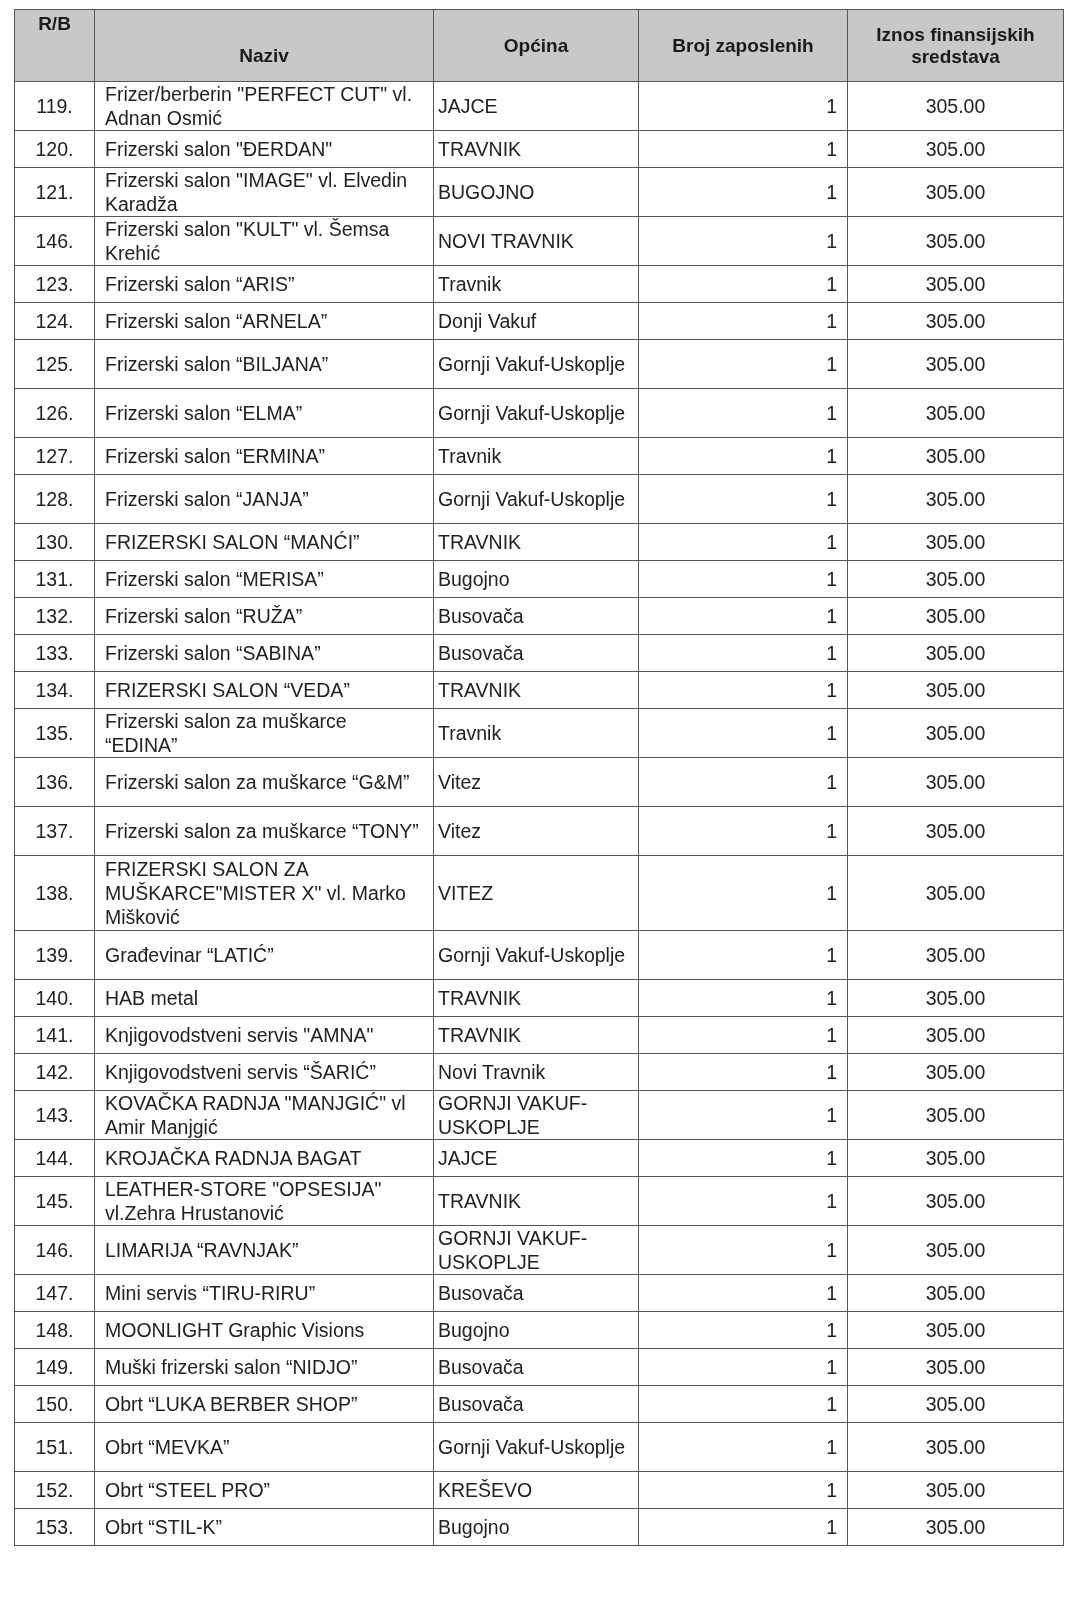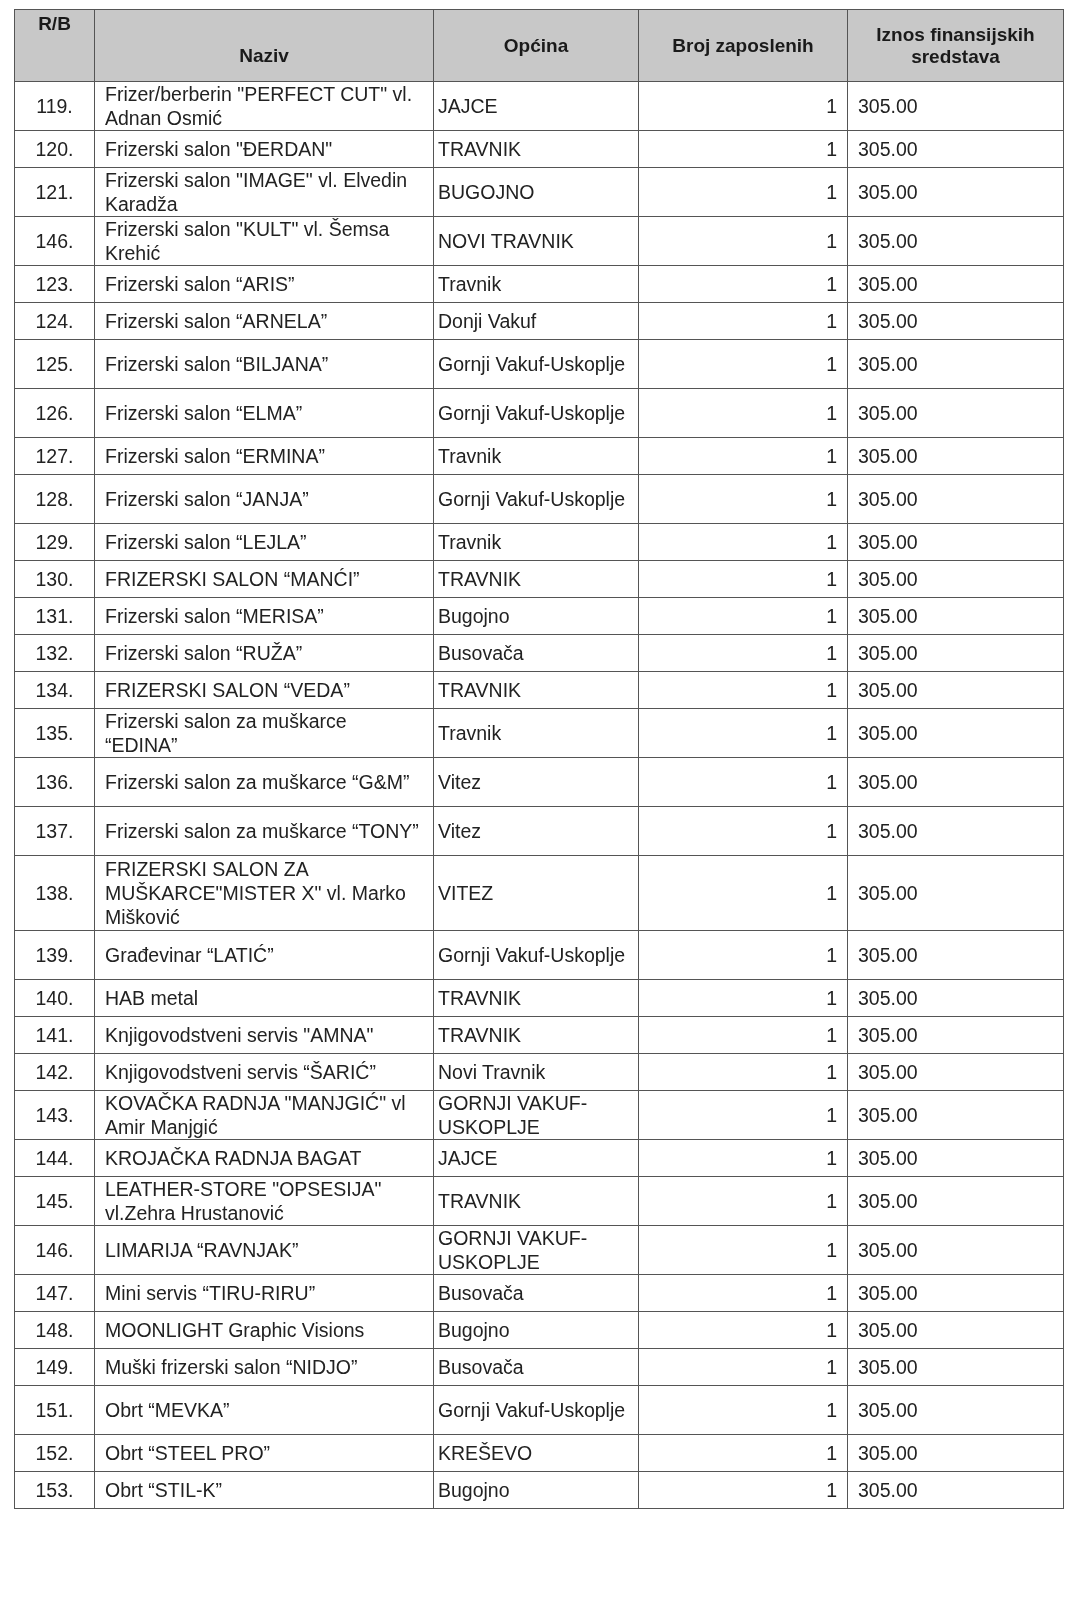--- a/index.html
+++ b/index.html
@@ -34,21 +34,21 @@
   th.rb { vertical-align: top; padding-top: 2px; }
   th.naziv { padding-top: 21px; }
   th.iznos { line-height: 22px; }
   td { height: 36px; }
   td.tall { height: 48px; }
   td.tall3 { height: 74px; }
   td.rb { text-align: center; padding: 0 0; }
   td.naziv { text-align: left; }
   td.opcina { text-align: left; padding: 0 4px; }
   td.broj { text-align: right; padding-right: 10px; }
-  td.iznos { text-align: left; padding-right: 10px; }
+  td.iznos { text-align: center; padding-right: 10px; }
 </style>
 </head>
 <body>
 
 <div class="wrap">
   <table>
     <colgroup>
       <col class="c-rb">
         <col class="c-naziv">
         <col class="c-opcina">
@@ -129,43 +129,43 @@
           <td class="iznos">305.00</td>
         </tr>
         <tr>
           <td class="rb tall">128.</td>
           <td class="naziv tall">Frizerski salon “JANJA”</td>
           <td class="opcina tall">Gornji Vakuf-Uskoplje</td>
           <td class="broj tall">1</td>
           <td class="iznos tall">305.00</td>
         </tr>
         <tr>
-          <td class="rb">129.</td>
-          <td class="naziv">Frizerski salon “LEJLA”</td>
-          <td class="opcina">Travnik</td>
-          <td class="broj">1</td>
-          <td class="iznos">305.00</td>
-        </tr>
-        <tr>
           <td class="rb">130.</td>
           <td class="naziv">FRIZERSKI SALON “MANĆI”</td>
           <td class="opcina">TRAVNIK</td>
           <td class="broj">1</td>
           <td class="iznos">305.00</td>
         </tr>
         <tr>
           <td class="rb">131.</td>
           <td class="naziv">Frizerski salon “MERISA”</td>
           <td class="opcina">Bugojno</td>
           <td class="broj">1</td>
           <td class="iznos">305.00</td>
         </tr>
         <tr>
           <td class="rb">132.</td>
           <td class="naziv">Frizerski salon “RUŽA”</td>
+          <td class="opcina">Busovača</td>
+          <td class="broj">1</td>
+          <td class="iznos">305.00</td>
+        </tr>
+        <tr>
+          <td class="rb">133.</td>
+          <td class="naziv">Frizerski salon “SABINA”</td>
           <td class="opcina">Busovača</td>
           <td class="broj">1</td>
           <td class="iznos">305.00</td>
         </tr>
         <tr>
           <td class="rb">134.</td>
           <td class="naziv">FRIZERSKI SALON “VEDA”</td>
           <td class="opcina">TRAVNIK</td>
           <td class="broj">1</td>
           <td class="iznos">305.00</td>
@@ -269,20 +269,27 @@
           <td class="iznos">305.00</td>
         </tr>
         <tr>
           <td class="rb">149.</td>
           <td class="naziv">Muški frizerski salon “NIDJO”</td>
           <td class="opcina">Busovača</td>
           <td class="broj">1</td>
           <td class="iznos">305.00</td>
         </tr>
         <tr>
+          <td class="rb">150.</td>
+          <td class="naziv">Obrt “LUKA BERBER SHOP”</td>
+          <td class="opcina">Busovača</td>
+          <td class="broj">1</td>
+          <td class="iznos">305.00</td>
+        </tr>
+        <tr>
           <td class="rb tall">151.</td>
           <td class="naziv tall">Obrt “MEVKA”</td>
           <td class="opcina tall">Gornji Vakuf-Uskoplje</td>
           <td class="broj tall">1</td>
           <td class="iznos tall">305.00</td>
         </tr>
         <tr>
           <td class="rb">152.</td>
           <td class="naziv">Obrt “STEEL PRO”</td>
           <td class="opcina">KREŠEVO</td>

